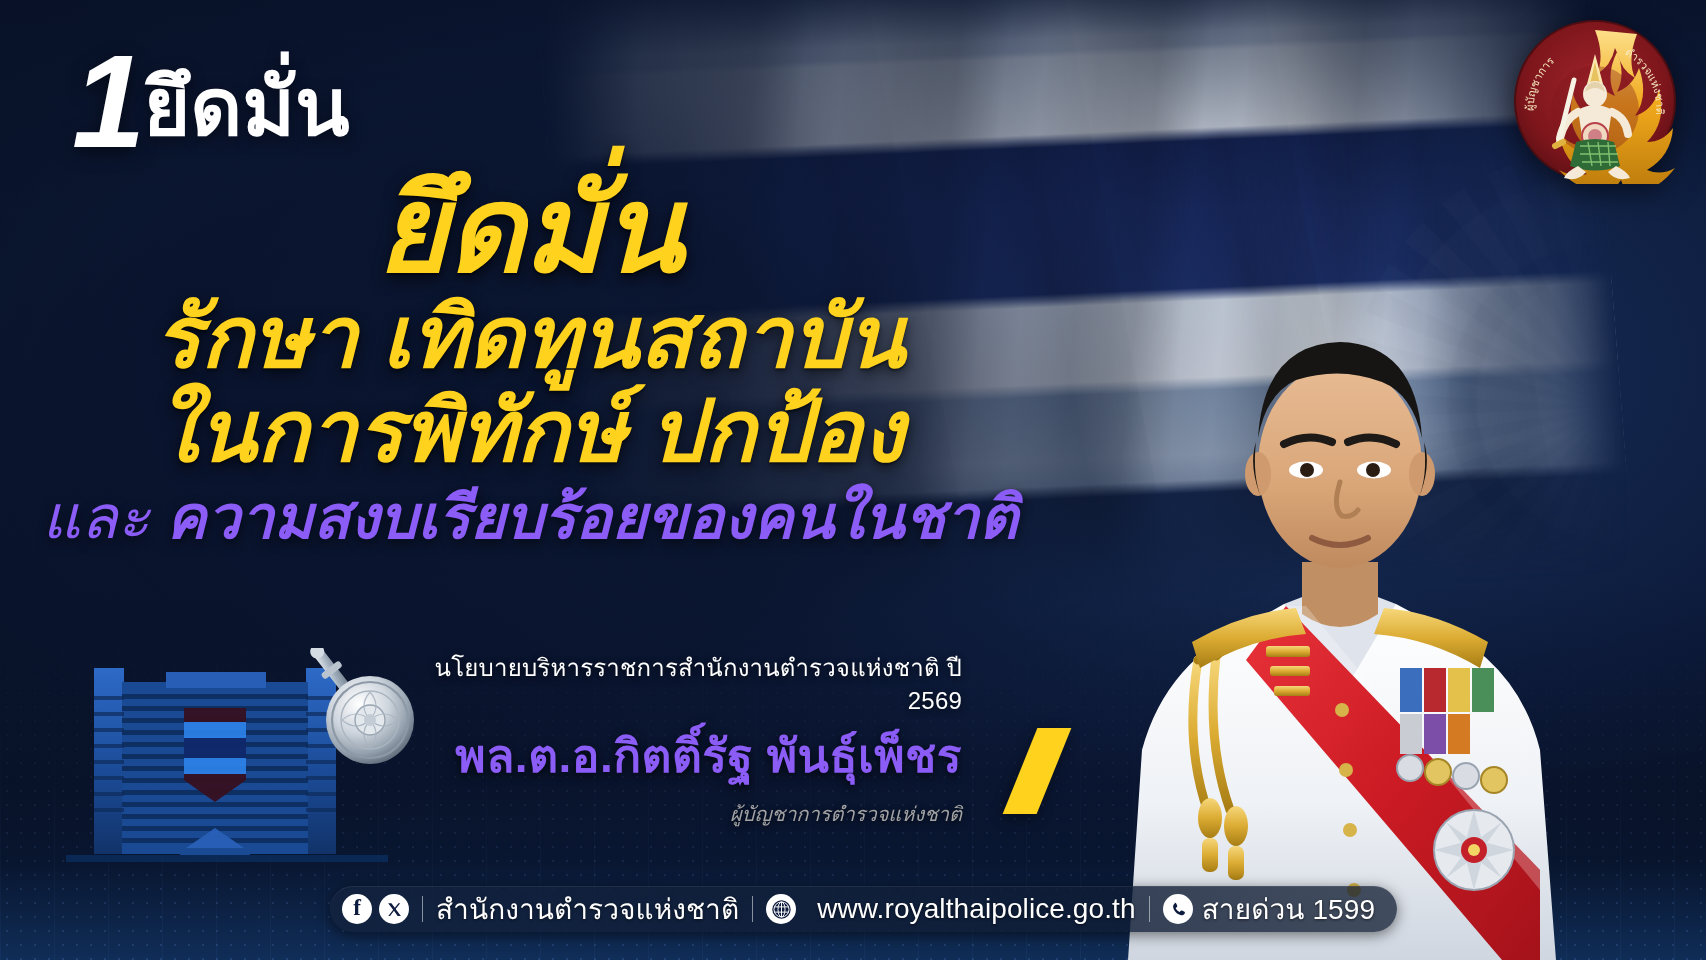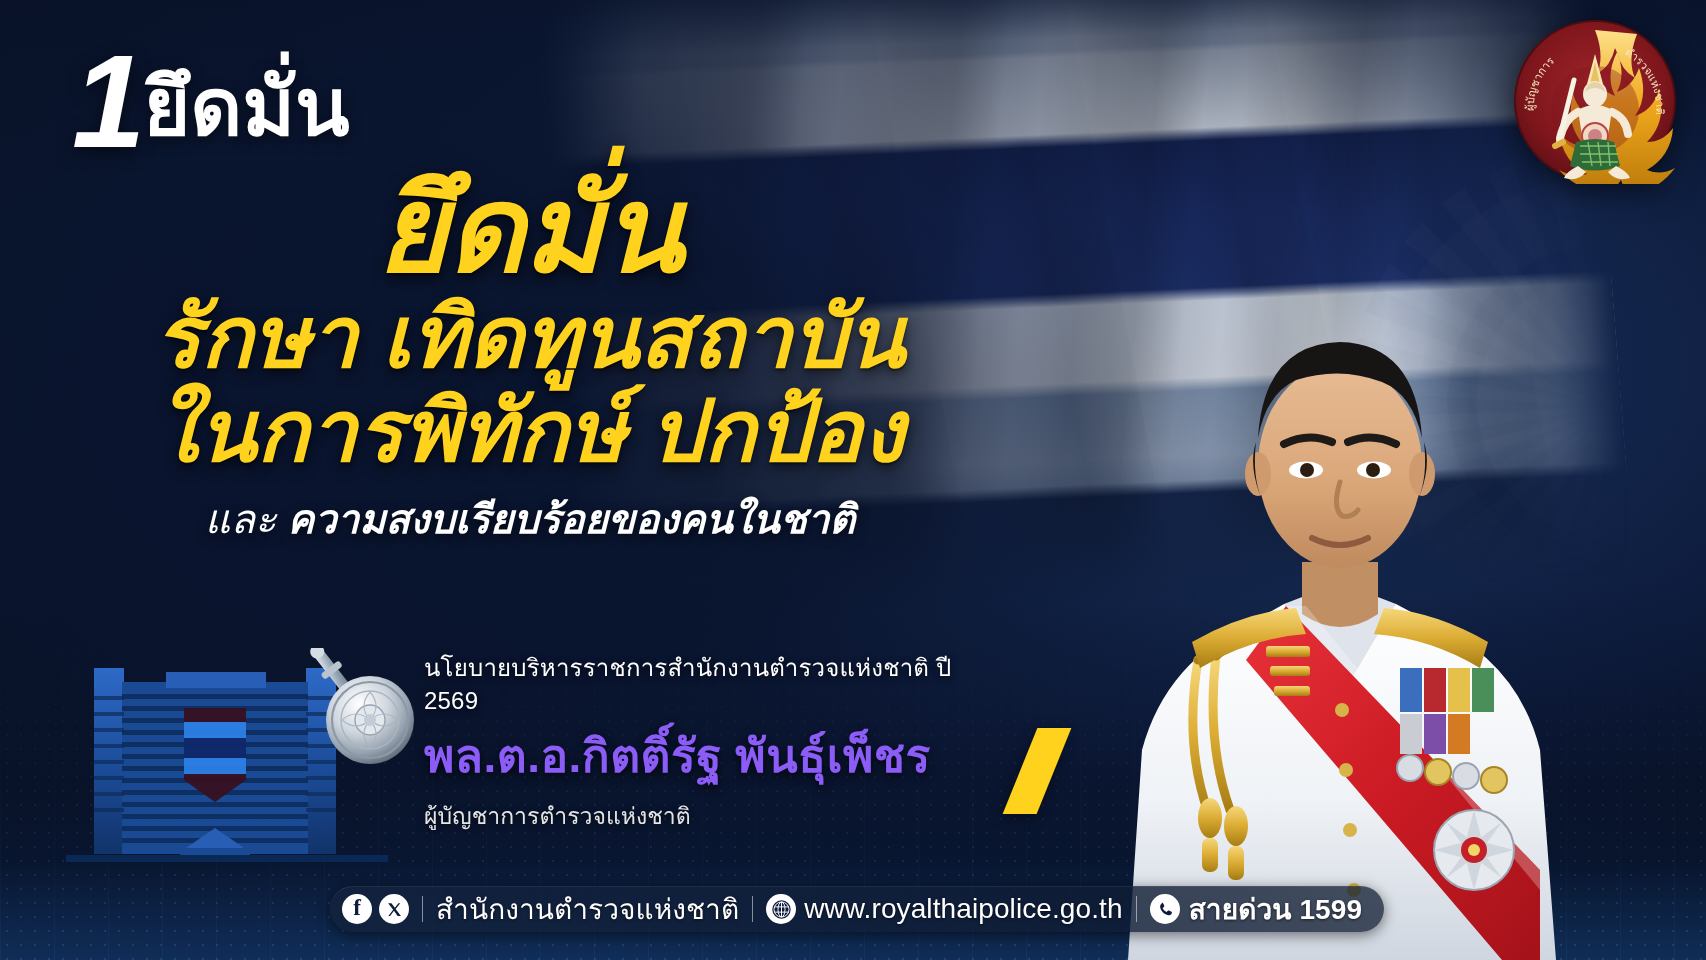--- a/index.html
+++ b/index.html
@@ -123,41 +123,42 @@
     text-shadow:0 6px 16px rgba(0,0,0,.65), 0 2px 2px rgba(0,0,0,.5);
     letter-spacing:-1px;
   }
   .h-yellow-lg{
     font-size:86px;line-height:1.06;font-weight:bold;font-style:italic;
     color:#ffd21e;
     text-shadow:0 5px 14px rgba(0,0,0,.62), 0 2px 2px rgba(0,0,0,.45);
     margin-top:2px;
   }
   .h-white{
-    font-size:40px;line-height:1.12;font-weight:bold;font-style:italic;
-    color:#ffffff;margin-top:20px;
+    font-size:60px;line-height:1.12;font-weight:bold;font-style:italic;
+    color:#8b5cf6;margin-top:7px;
     text-shadow:0 4px 12px rgba(0,0,0,.6);
   }
   .h-white .thin{font-weight:normal;}
 
   
   .sigblock{
-    position:absolute;left:424px;top:648px;z-index:15;width:560px;
+    position:absolute;left:402px;top:648px;z-index:15;width:560px;text-align:right;
   }
   .sig-line1{
     font-size:24px;color:#ffffff;font-weight:normal;letter-spacing:.2px;
     text-shadow:0 2px 7px rgba(0,0,0,.7);
   }
   .sig-name{
     font-size:46px;color:#8b5cf6;font-weight:bold;margin-top:4px;
     text-shadow:0 3px 10px rgba(0,0,0,.75);letter-spacing:.5px;
   }
   .sig-role{
-    font-size:23px;color:#e5e5e5;font-weight:normal;margin-top:6px;
+    font-size:20px;color:#a3a3a3;font-weight:normal;margin-top:6px;
     text-shadow:0 2px 7px rgba(0,0,0,.7);
+    font-style:italic;
   }
 
   
   .medal{
     position:absolute;left:300px;top:648px;width:126px;height:126px;z-index:16;
   }
 
   
   .building{position:absolute;left:62px;top:612px;width:330px;height:250px;z-index:8;opacity:.95;}
 
@@ -198,22 +199,22 @@
   .x-icon{margin-left:7px;font-weight:bold;font-size:17px;}
   .globe-icon{margin-left:0;}
   .phone-icon{margin-left:0;}
   .f-sep{
     width:1px;height:26px;background:rgba(255,255,255,.5);margin:0 13px;flex:0 0 auto;
   }
   .f-text{
     color:#ffffff;font-size:28px;white-space:nowrap;letter-spacing:.1px;
     text-shadow:0 1px 3px rgba(0,0,0,.6);
   }
-  .f-text.site{margin-left:8px;}
-  .f-text.hot{margin-left:9px;font-weight:bold;}
+  .f-text.site{margin-left:21px;}
+  .f-text.hot{margin-left:9px;font-weight:normal;}
 </style>
 </head>
 <body>
 
 <div class="poster">
 
   <div class="bg-base"></div>
 
   <div class="flag">
     <div class="stripes"></div>

